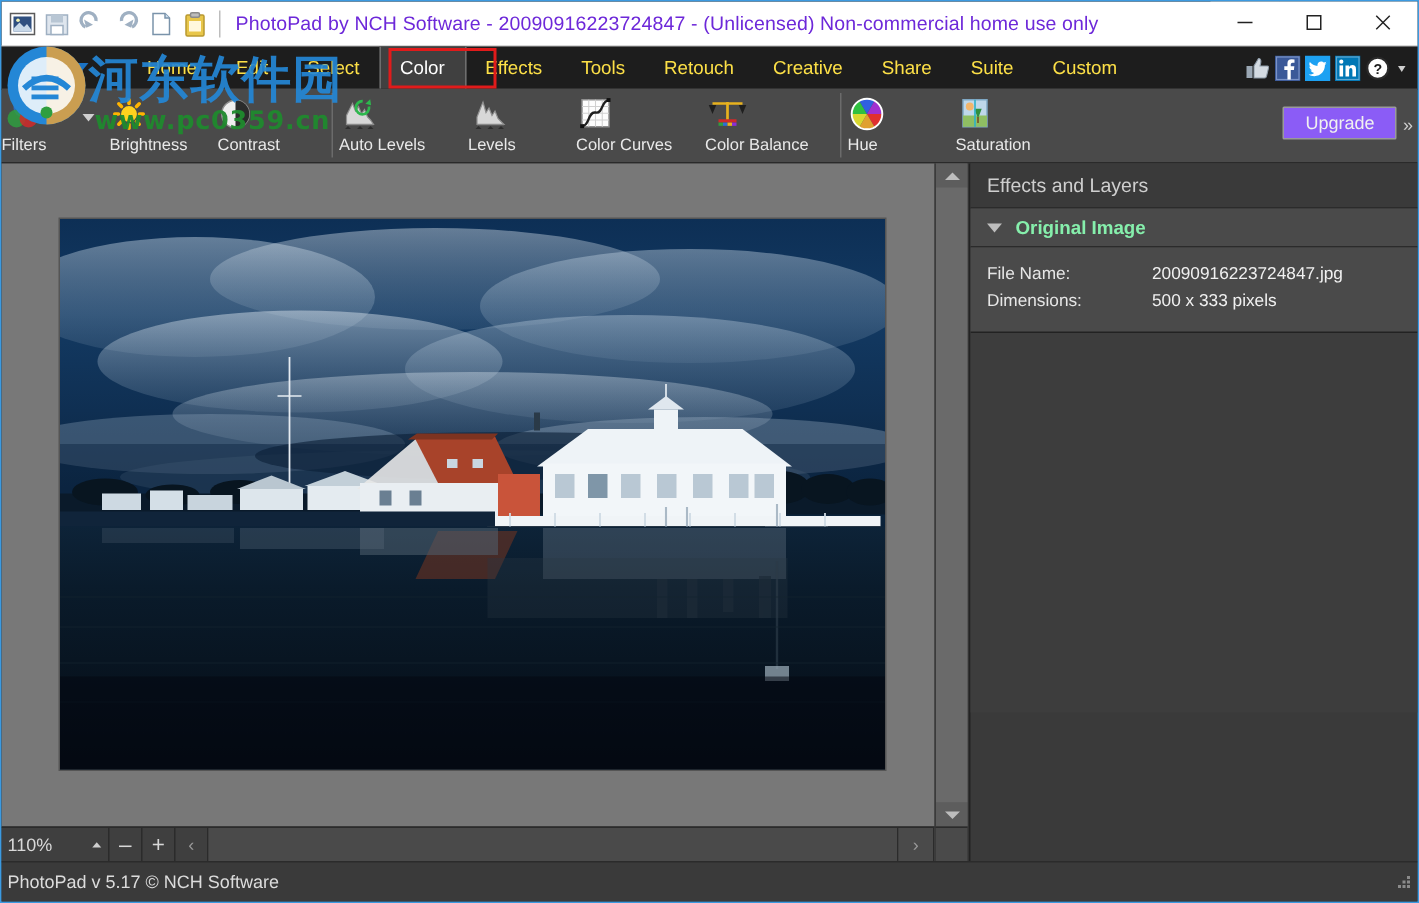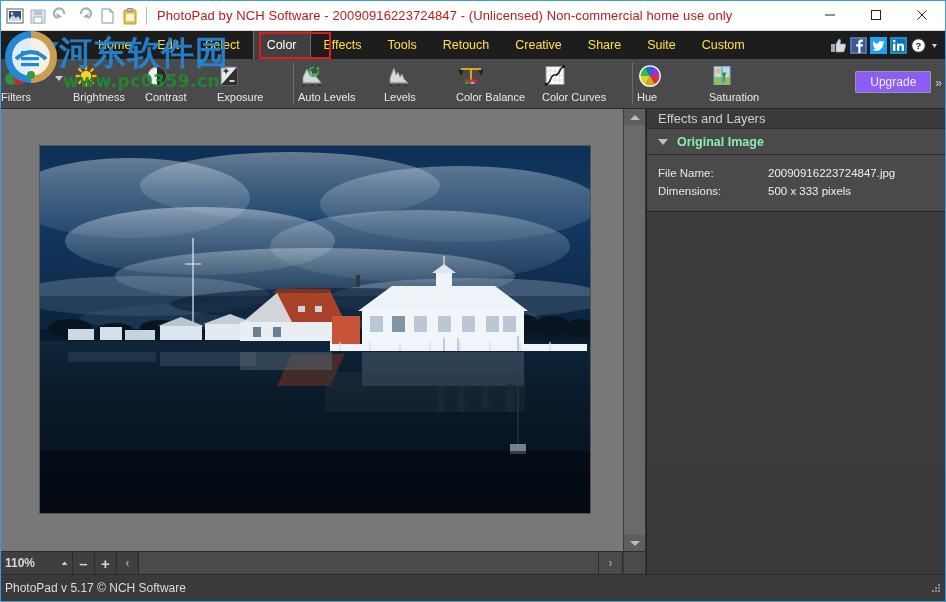--- a/index.html
+++ b/index.html
@@ -20,21 +20,21 @@
   
   .titlebar {
     position:absolute; left:0; top:0; width:944px; height:30px;
     background:#ffffff;
     display:flex; align-items:center;
     border-bottom:1px solid #d8d8d8;
   }
   .qat { display:flex; align-items:center; gap:3px; padding-left:4px; }
   .qicon { width:20px; height:20px; position:relative; display:inline-block; }
   .title-text {
-    font-size:13px; color:#b91c1c; margin-left:10px; white-space:nowrap;
+    font-size:13px; color:#6d28d9; margin-left:10px; white-space:nowrap;
     letter-spacing:0.1px;
   }
   .title-sep { width:1px; height:18px; background:#bdbdbd; margin-left:6px; }
   .winbtns { margin-left:auto; display:flex; height:30px; }
   .winbtn {
     width:46px; height:29px; display:flex; align-items:center; justify-content:center;
     color:#222; font-size:13px; background:#fff;
   }
   .winbtn svg { display:block; }
 
@@ -130,21 +130,21 @@
   .arrow-dn { border-top:5px solid #bdbdbd; }
 
   
   .zoombar {
     position:absolute; left:0; top:550px; width:622px; height:23px;
     background:#3f3f3f; border-top:1px solid #2b2b2b;
     display:flex; align-items:stretch;
   }
   .zb-cell {
     display:flex; align-items:center; justify-content:center;
-    border-right:1px solid #2b2b2b; color:#d8d8d8; font-size:12px;font-weight:bold;
+    border-right:1px solid #2b2b2b; color:#d8d8d8; font-size:12px;
   }
   .zb-pct { width:56px; padding-left:4px; justify-content:flex-start; border-right:none;}
   .zb-caretup { width:16px; border-right:1px solid #2b2b2b;}
   .zb-minus { width:22px; font-size:15px; }
   .zb-plus { width:22px; font-size:15px; }
   .zb-left { width:22px; color:#9a9a9a; }
   .zb-mid { flex:1; background:#4a4a4a; border-right:1px solid #2b2b2b;}
   .zb-right { width:24px; color:#9a9a9a; background:#4a4a4a;}
 
   
@@ -152,21 +152,21 @@
     position:absolute; left:622px; top:550px; width:22px; height:23px;
     background:#4a4a4a; border-left:1px solid #3b3b3b; border-top:1px solid #2b2b2b;
   }
 
   
   .rpanel {
     position:absolute; left:645px; top:108px; width:299px; height:465px;
     background:#3a3a3a; border-left:1px solid #222;
   }
   .rp-title {
-    height:20px; display:flex; align-items:center; padding-left:11px;
+    height:30px; display:flex; align-items:center; padding-left:11px;
     color:#cfcfcf; font-size:13px; background:#3a3a3a;
     border-bottom:1px solid #2b2b2b;
   }
   .rp-header {
     height:26px; display:flex; align-items:center; gap:9px; padding-left:11px;
     background:#4a4a4a; color:#86efac; font-size:12.5px; font-weight:bold;
     border-bottom:1px solid #2b2b2b;
   }
   .rp-caret {
     width:0;height:0;border-left:5px solid transparent;border-right:5px solid transparent;
@@ -403,34 +403,20 @@
     <div class="rb-item">
       <span class="rb-ico">
         <svg width="24" height="24" viewBox="0 0 24 24">
           <circle cx="12" cy="12" r="9.2" fill="#efefef" stroke="#8f8f8f" stroke-width="1"></circle>
           <path d="M12 2.8 A9.2 9.2 0 0 1 12 21.2 Z" fill="#2b2b2b"></path>
         </svg>
       </span>
       <span class="rb-lbl">Contrast</span>
     </div>
 
-    <div class="rb-item">
-      <span class="rb-ico">
-        <svg width="24" height="24" viewBox="0 0 24 24">
-          <rect x="4" y="3" width="16" height="18" fill="#e8e8e8" stroke="#7a7a7a"></rect>
-          <path d="M4 21 L20 3 L20 21 Z" fill="#2e2e2e"></path>
-          <g stroke="#2e2e2e" stroke-width="1.6">
-              <line x1="6.5" y1="7" x2="11.5" y2="7"></line>
-              <line x1="9" y1="4.5" x2="9" y2="9.5"></line>
-            </g>
-          <line x1="12.5" y1="17" x2="17.5" y2="17" stroke="#ffffff" stroke-width="1.6"></line>
-        </svg>
-      </span>
-      <span class="rb-lbl">Exposure</span>
-    </div>
 
     <div class="rb-div"></div>
 
     <div class="rb-item wide">
       <span class="rb-ico">
         <svg width="30" height="24" viewBox="0 0 30 24">
           <path d="M5 19 L5 13 L7 9 L9 5 L11 10 L13 7 L15 12 L17 9 L19 14 L21 16 L23 19 Z" fill="#d8d8d8" stroke="#909090" stroke-width="0.8"></path>
           <line x1="5" y1="19" x2="23" y2="19" stroke="#8a8a8a"></line>
           <g fill="#2e2e2e">
               <path d="M6 20 l2 2 h-4 z"></path>
@@ -450,57 +436,57 @@
           <path d="M6 19 L6 14 L8 9 L10 4 L12 11 L14 8 L16 13 L18 10 L20 15 L22 17 L24 19 Z" fill="#d8d8d8" stroke="#909090" stroke-width="0.8"></path>
           <line x1="6" y1="19" x2="24" y2="19" stroke="#8a8a8a"></line>
           <g fill="#2e2e2e">
               <path d="M7 20 l2 2 h-4 z"></path>
               <path d="M15 20 l2 2 h-4 z"></path>
               <path d="M22 20 l2 2 h-4 z"></path>
             </g>
         </svg>
       </span>
       <span class="rb-lbl">Levels</span>
-    </div>
-
-    <div class="rb-item wide">
-      <span class="rb-ico">
-        <svg width="30" height="24" viewBox="0 0 30 24">
-          <line x1="5" y1="5" x2="25" y2="5" stroke="#e8b21e" stroke-width="1.8"></line>
-          <line x1="15" y1="4" x2="15" y2="17" stroke="#e8b21e" stroke-width="1.8"></line>
-          <path d="M2.5 6 L7.5 6 L5 12 Z" fill="#1f1f1f"></path>
-          <path d="M22.5 6 L27.5 6 L25 12 Z" fill="#1f1f1f"></path>
-          <rect x="9" y="15.5" width="12" height="2.2" fill="#d02a2a"></rect>
-          <rect x="9" y="17.7" width="3" height="2.2" fill="#2f9e3f"></rect>
-          <rect x="12" y="17.7" width="3" height="2.2" fill="#2b6fd4"></rect>
-          <rect x="15" y="17.7" width="3" height="2.2" fill="#e8b21e"></rect>
-          <rect x="18" y="17.7" width="3" height="2.2" fill="#8a2fd4"></rect>
-        </svg>
-      </span>
-      <span class="rb-lbl">Color Balance</span>
     </div>
 
     <div class="rb-item wide">
       <span class="rb-ico">
         <svg width="26" height="24" viewBox="0 0 26 24">
           <rect x="4" y="2.5" width="18" height="18" fill="#fdfdfd" stroke="#8f8f8f"></rect>
           <g stroke="#d0d0d0" stroke-width="0.7">
             <line x1="8.5" y1="2.5" x2="8.5" y2="20.5"></line>
               <line x1="13" y1="2.5" x2="13" y2="20.5"></line>
               <line x1="17.5" y1="2.5" x2="17.5" y2="20.5"></line>
             <line x1="4" y1="7" x2="22" y2="7"></line>
               <line x1="4" y1="11.5" x2="22" y2="11.5"></line>
               <line x1="4" y1="16" x2="22" y2="16"></line>
           </g>
           <path d="M4.5 20 C 9 20 8 10 13 11 C 18 12 17 3 21.5 3" stroke="#1f1f1f" stroke-width="1.6" fill="none"></path>
           <rect x="2.8" y="18.8" width="2.6" height="2.6" fill="#111"></rect>
           <rect x="20.4" y="1.4" width="2.6" height="2.6" fill="#111"></rect>
         </svg>
       </span>
       <span class="rb-lbl">Color Curves</span>
+    </div>
+
+    <div class="rb-item wide">
+      <span class="rb-ico">
+        <svg width="30" height="24" viewBox="0 0 30 24">
+          <line x1="5" y1="5" x2="25" y2="5" stroke="#e8b21e" stroke-width="1.8"></line>
+          <line x1="15" y1="4" x2="15" y2="17" stroke="#e8b21e" stroke-width="1.8"></line>
+          <path d="M2.5 6 L7.5 6 L5 12 Z" fill="#1f1f1f"></path>
+          <path d="M22.5 6 L27.5 6 L25 12 Z" fill="#1f1f1f"></path>
+          <rect x="9" y="15.5" width="12" height="2.2" fill="#d02a2a"></rect>
+          <rect x="9" y="17.7" width="3" height="2.2" fill="#2f9e3f"></rect>
+          <rect x="12" y="17.7" width="3" height="2.2" fill="#2b6fd4"></rect>
+          <rect x="15" y="17.7" width="3" height="2.2" fill="#e8b21e"></rect>
+          <rect x="18" y="17.7" width="3" height="2.2" fill="#8a2fd4"></rect>
+        </svg>
+      </span>
+      <span class="rb-lbl">Color Balance</span>
     </div>
 
     <div class="rb-div"></div>
 
     <div class="rb-item">
       <span class="rb-ico">
         <svg width="26" height="24" viewBox="0 0 26 24">
           <g transform="translate(13,12)">
             <path d="M0 0 L10 0 A10 10 0 0 1 5 8.66 Z" fill="#e03030"></path>
             <path d="M0 0 L5 8.66 A10 10 0 0 1 -5 8.66 Z" fill="#e0a030"></path>

